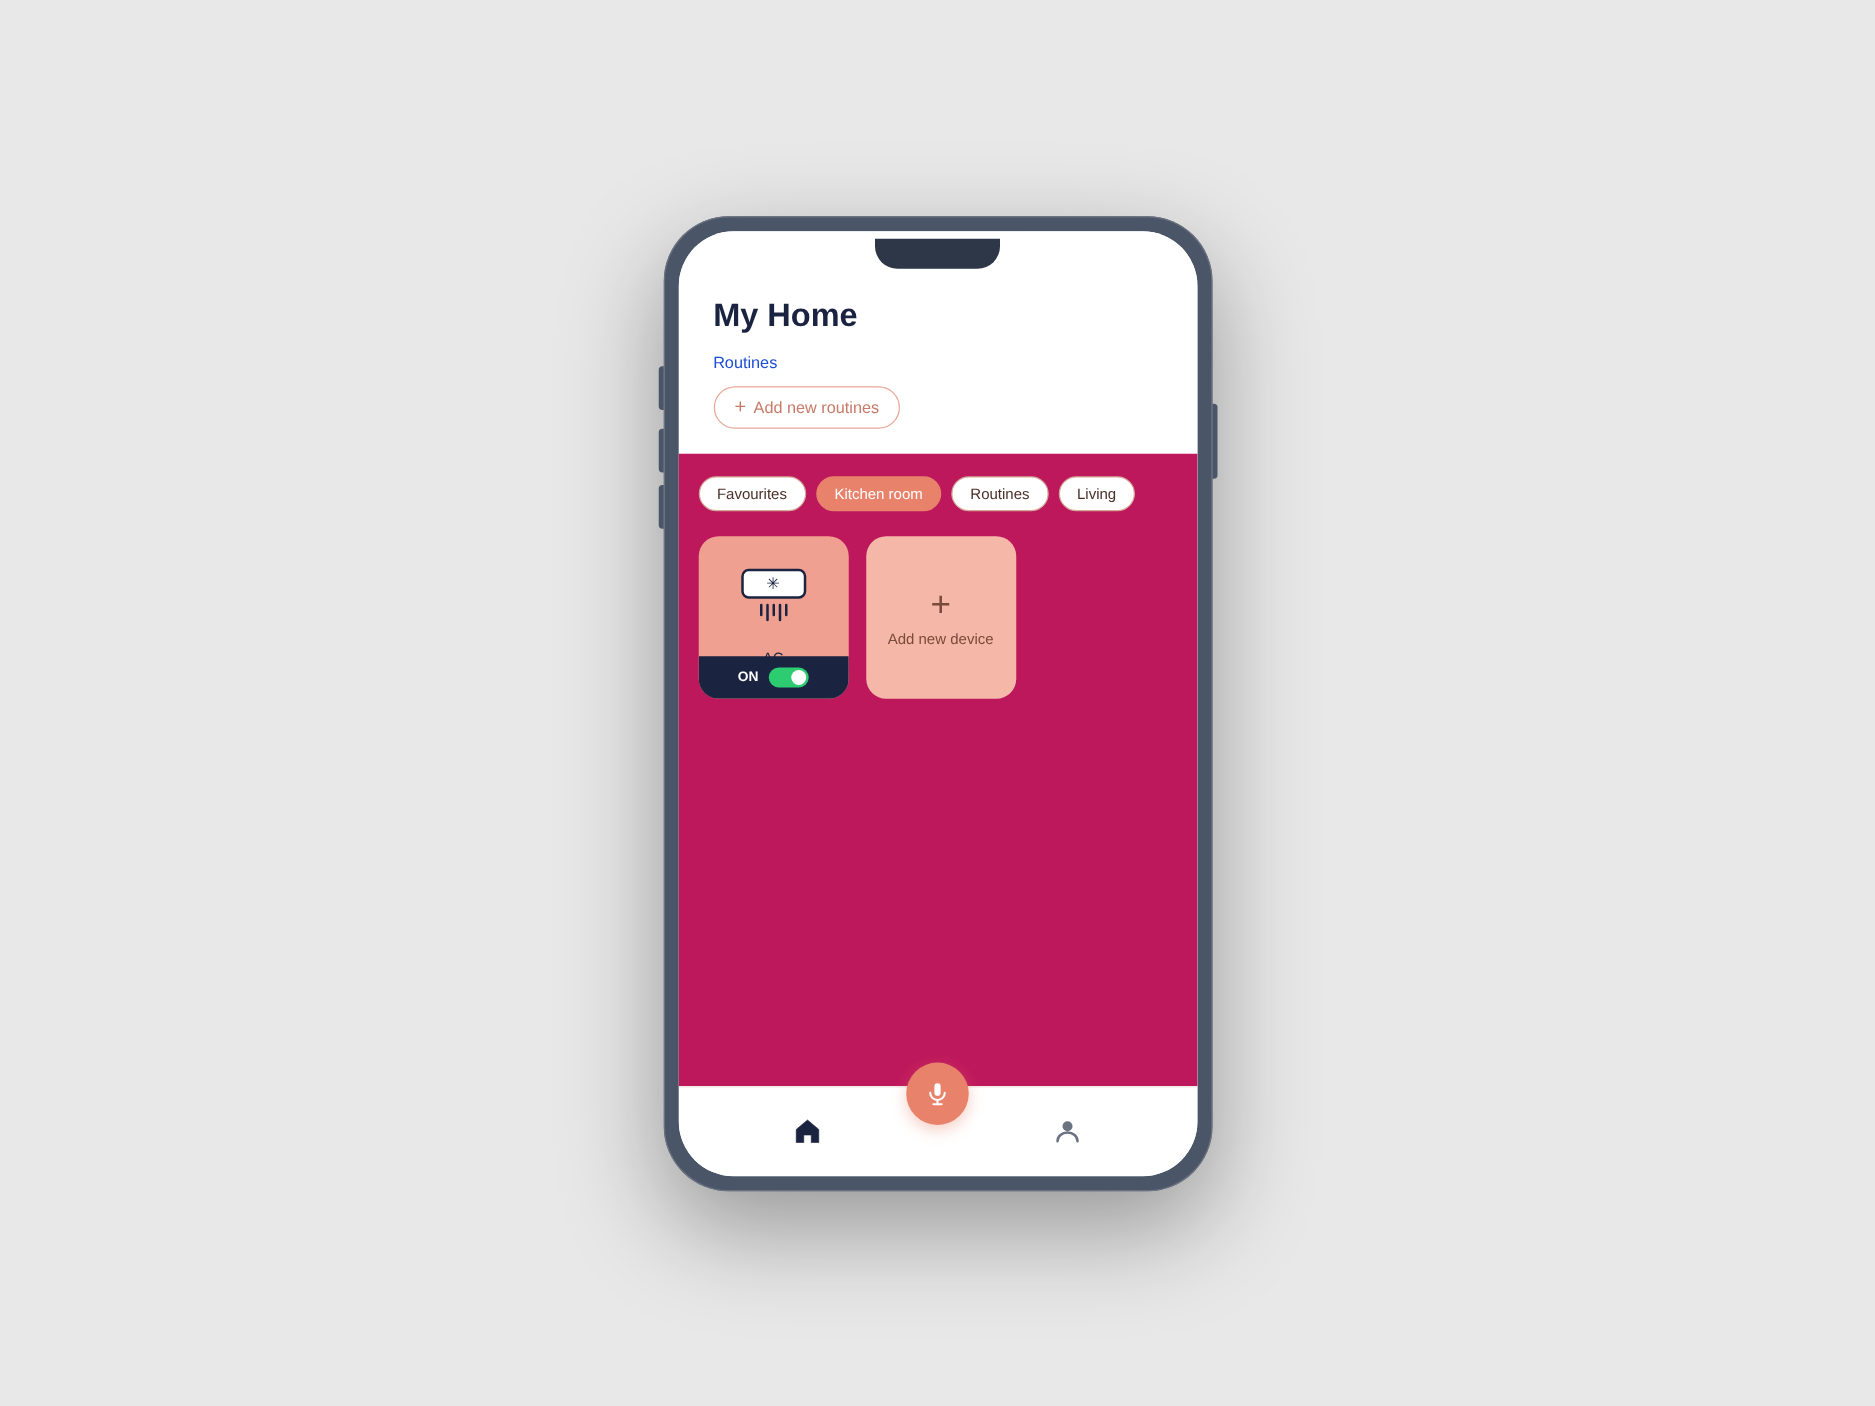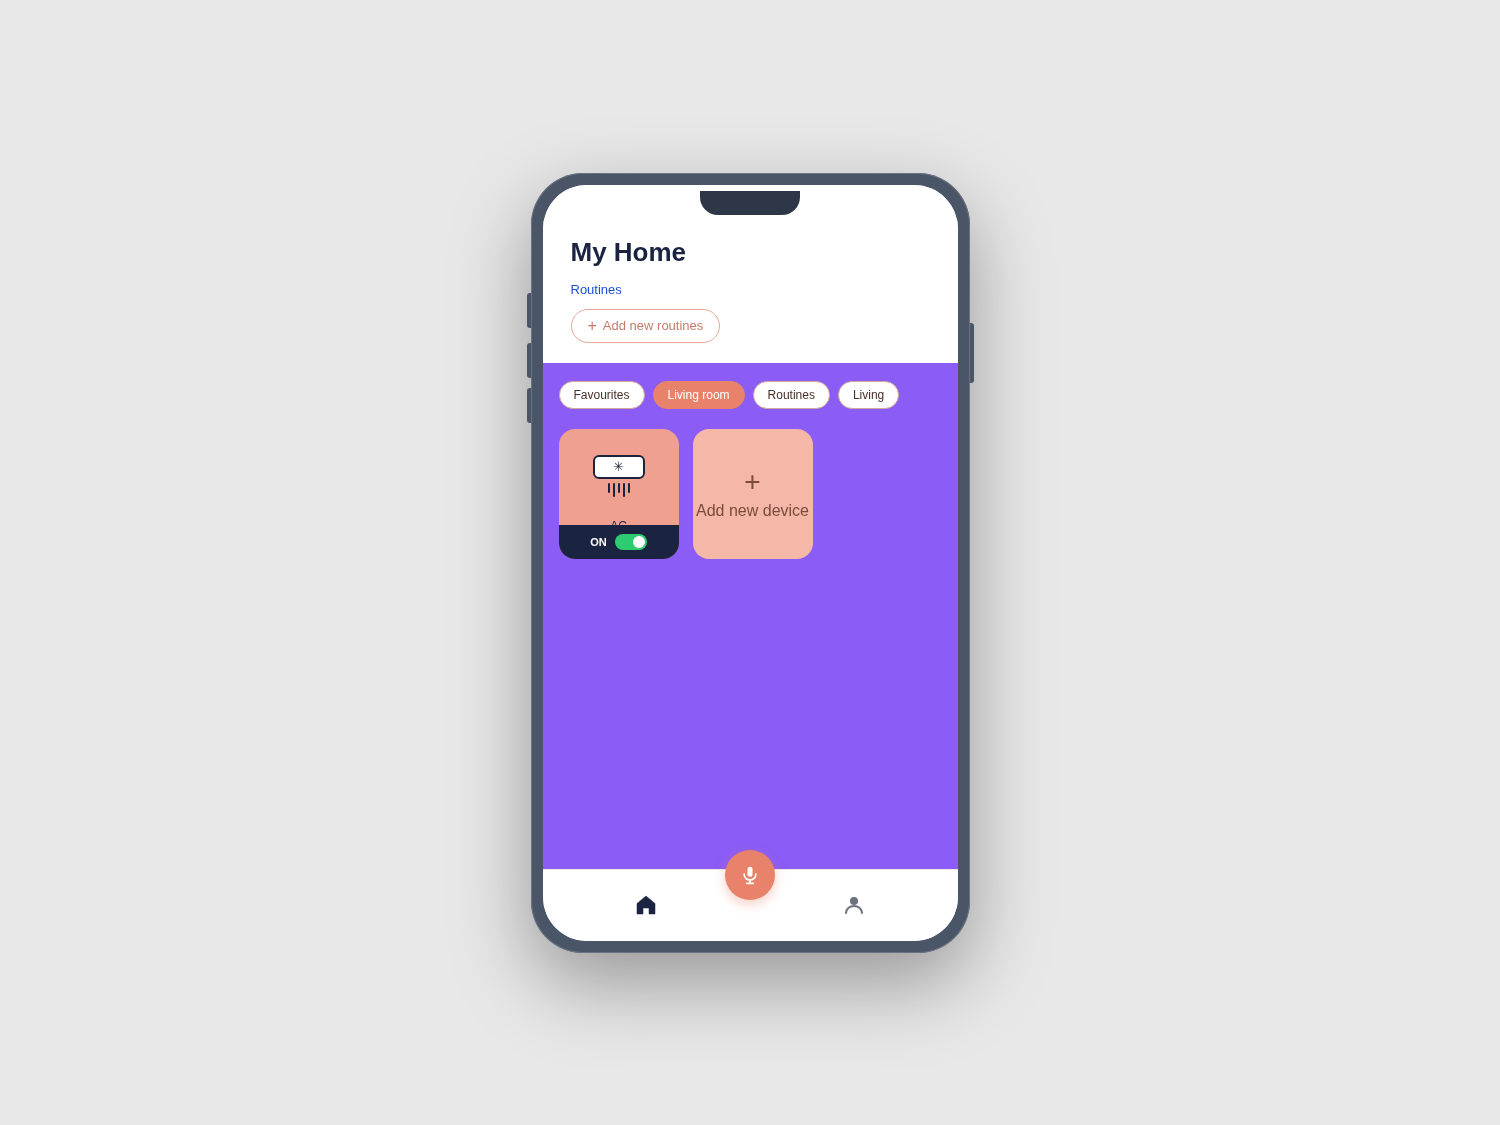--- a/index.html
+++ b/index.html
@@ -115,21 +115,21 @@
     }
 
     .add-routines-btn .plus {
       font-size: 16px;
       font-weight: 300;
       line-height: 1;
     }
 
     
     .peach-section {
-      background: #8b5cf6;
+      background: #be185d;
       flex: 1;
       display: flex;
       flex-direction: column;
       overflow: hidden;
     }
 
     
     .room-tabs {
       display: flex;
       gap: 8px;
@@ -265,21 +265,21 @@
     }
 
     .add-device-plus {
       font-size: 28px;
       color: #7a4a3a;
       font-weight: 300;
       line-height: 1;
       margin-bottom: 6px;
     }
     .add-device-label {
-      font-size: 16px;
+      font-size: 12px;
       color: #7a4a3a;
       text-align: center;
     }
 
     
     .bottom-nav {
       height: 72px;
       background: white;
       border-top: 1px solid #f0e8e0;
       display: flex;
@@ -333,21 +333,21 @@
         </button>
       </div>
 
       <div class="peach-section">
 
         <div class="room-tabs">
           <button class="room-tab">
             <span>Favourites</span>
           </button>
           <button class="room-tab active">
-            <span>Living room</span>
+            <span>Kitchen room</span>
           </button>
           <button class="room-tab">
             <span>Routines</span>
           </button>
           <button class="room-tab">
             <span>Living</span>
           </button>
         </div>
 
         <div class="devices-grid">

